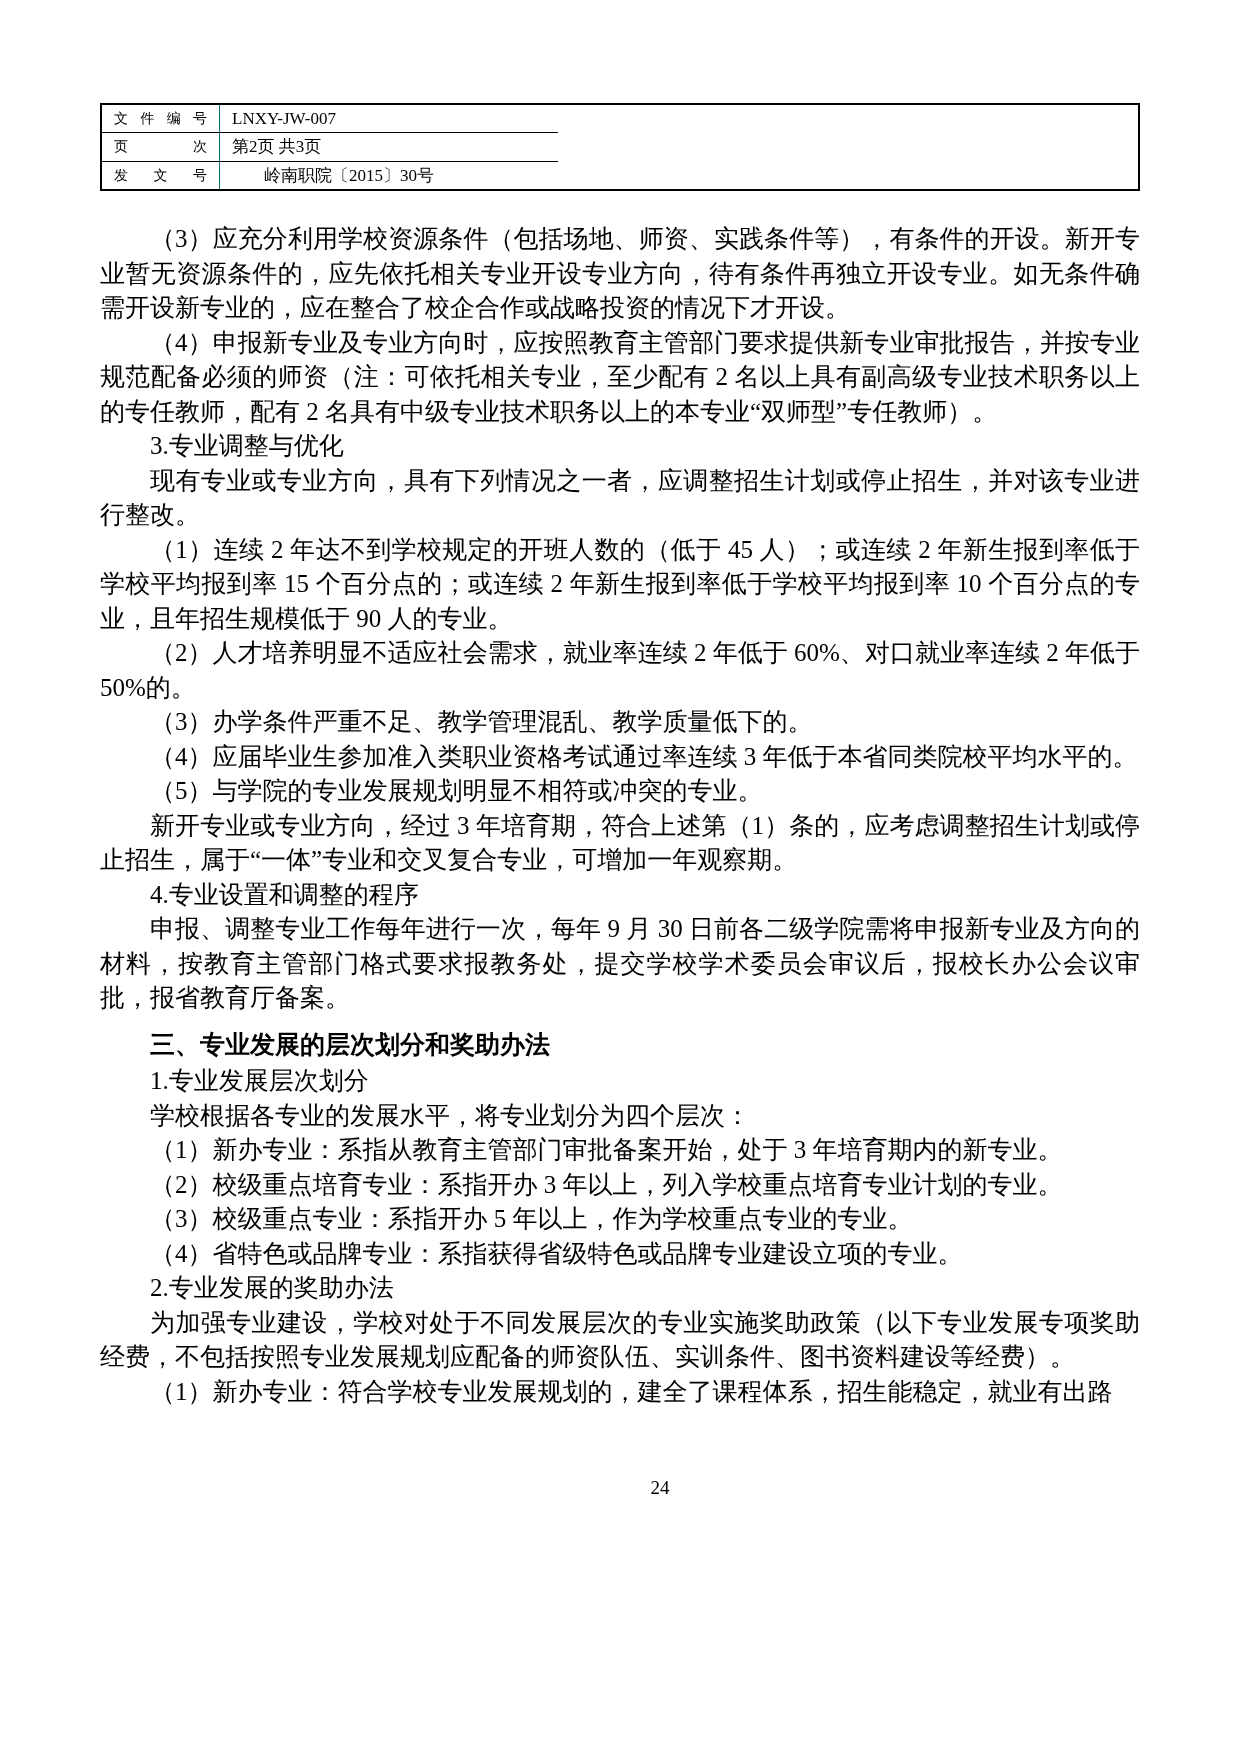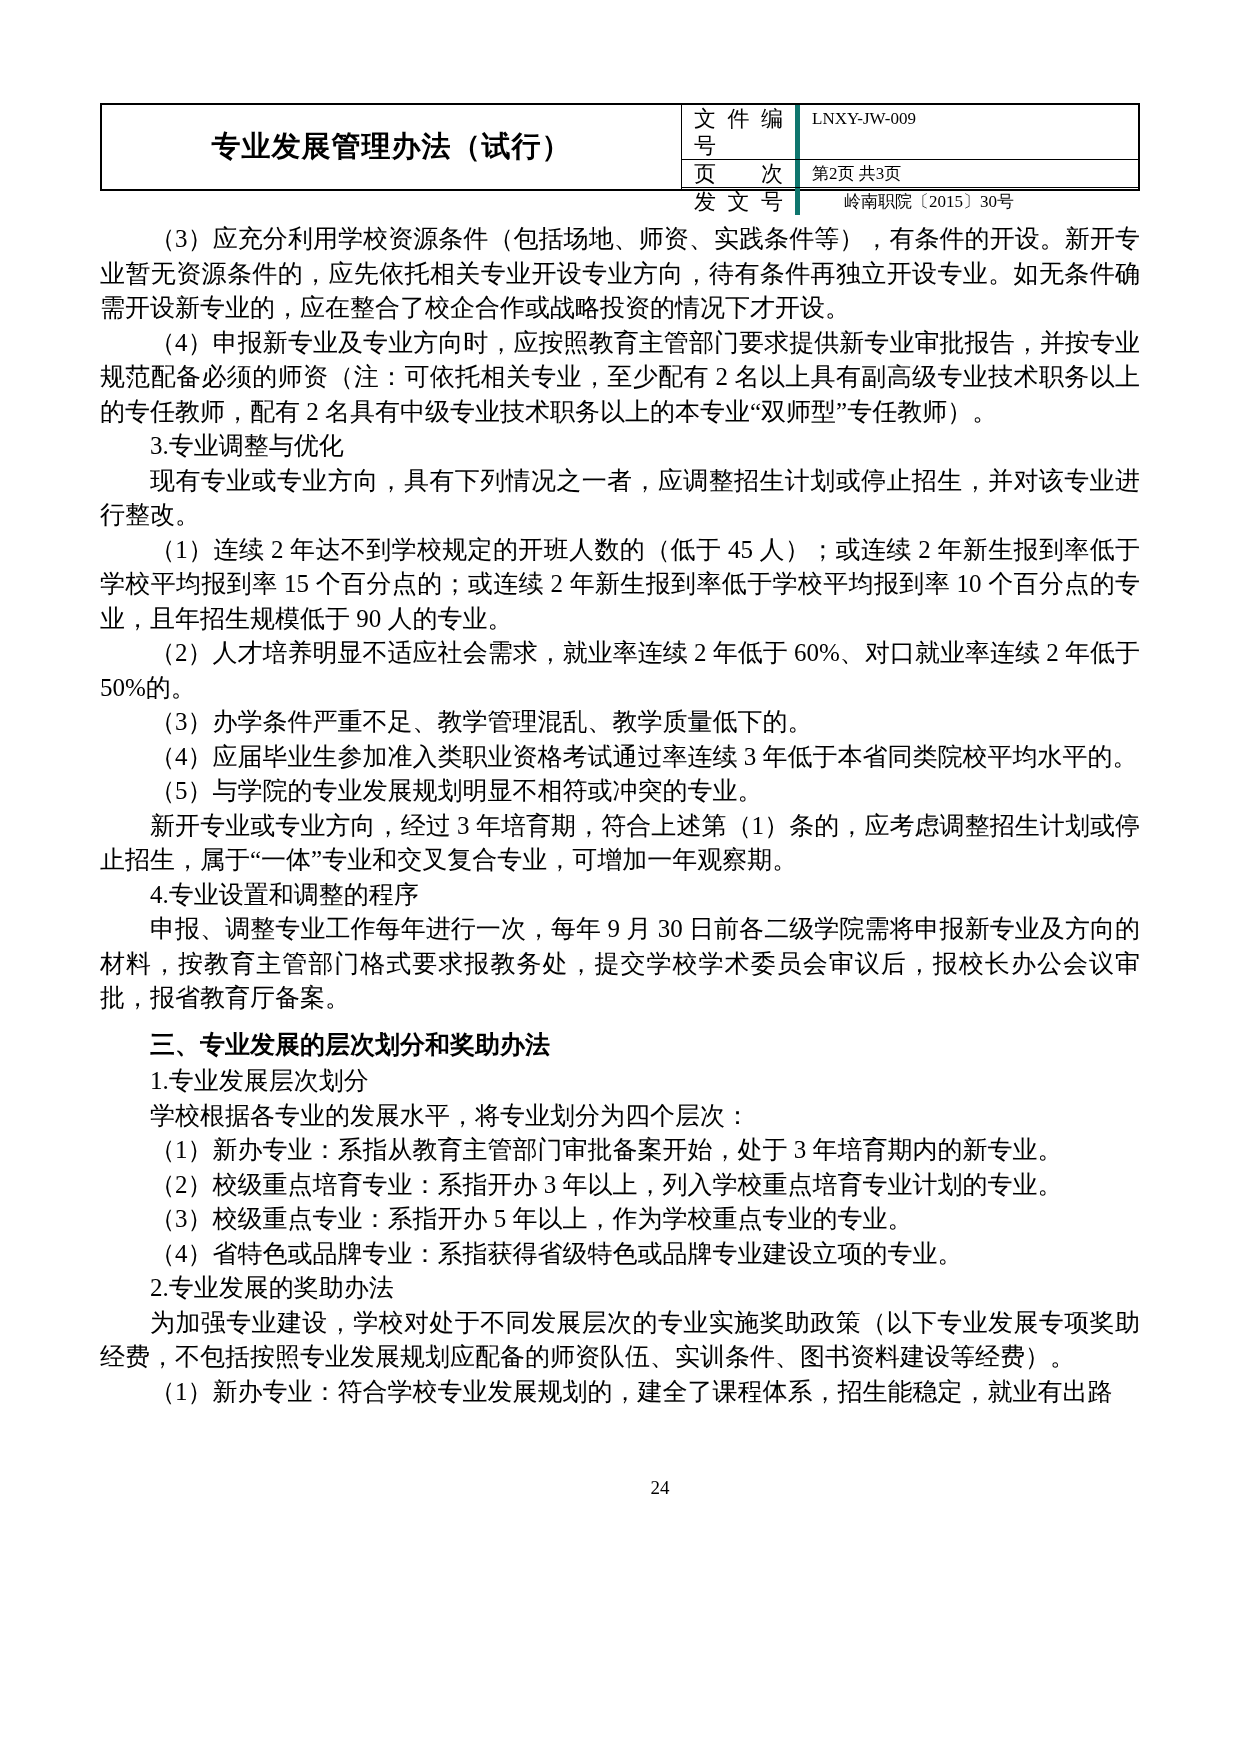--- a/index.html
+++ b/index.html
@@ -51,24 +51,24 @@
   .meta-row {
     flex: 1 1 0;
     display: flex;
     border-bottom: 1px solid #000;
     box-sizing: border-box;
   }
   .meta-row:last-child { border-bottom: none; gap: 32px; }
   .meta-label {
     width: 118px;
     flex: 0 0 118px;
-    border-right: 5px solid #0f766e;
+    border-right: 1px solid #0f766e;
     box-sizing: border-box;
     padding: 0 12px;
-    font-size: 22px;
+    font-size: 14px;
     display: block;
     line-height: 27px;
     text-align: justify;
     text-align-last: justify;
     overflow: hidden;
   }
   .meta-value {
     flex: 1 1 auto;
     padding: 0 0 0 12px;
     font-size: 17px;
@@ -110,27 +110,24 @@
     font-size: 19px;
     padding-left: 40px;
   }
 </style>
 </head>
 <body>
 
 <div class="page">
 
   <div class="header-table">
-    <div class="title-cell">
-      <span class="doc-title">专业发展管理办法（试行）</span>
-    </div>
     <div class="meta-cells">
       <div class="meta-row">
         <span class="meta-label">文 件 编 号</span>
-        <span class="meta-value">LNXY-JW-009</span>
+        <span class="meta-value">LNXY-JW-007</span>
       </div>
       <div class="meta-row">
         <span class="meta-label">页 次</span>
         <span class="meta-value bold">第2页  共3页</span>
       </div>
       <div class="meta-row">
         <span class="meta-label">发 文 号</span>
         <span class="meta-value">岭南职院〔2015〕30号</span>
       </div>
     </div>

